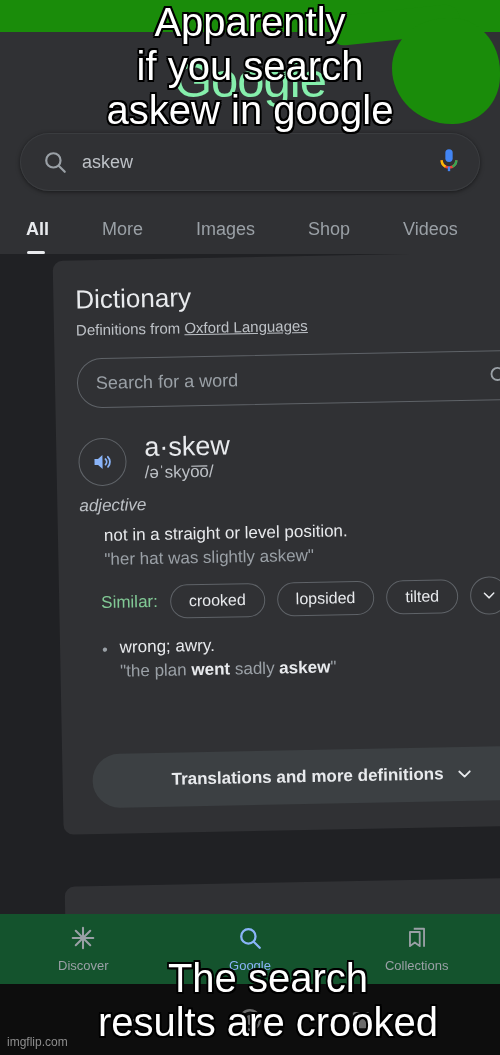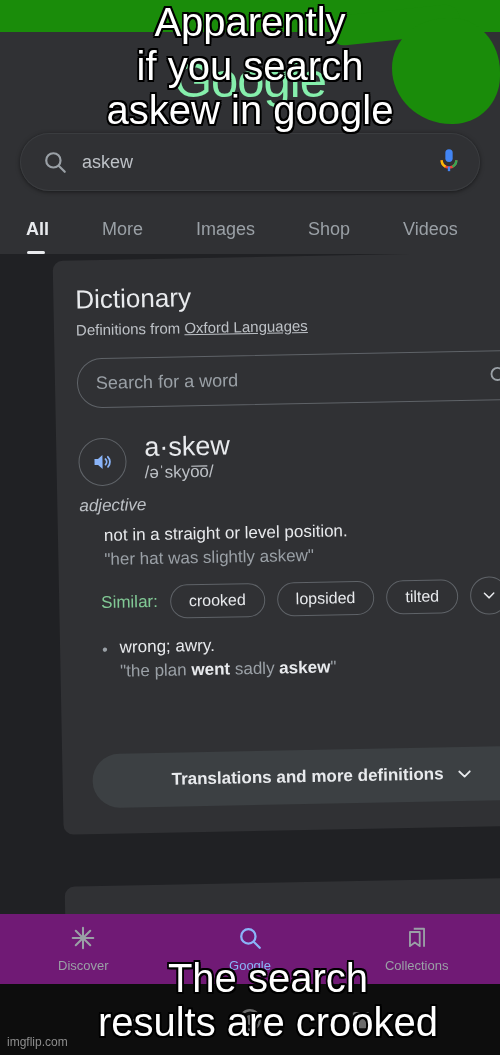--- a/index.html
+++ b/index.html
@@ -68,21 +68,21 @@
   .bullet-text{color:#e8eaed;font-size:17px;}
   .bullet-ex{color:#9aa0a6;font-size:17px;margin:4px 0 0 0;}
   .bullet-ex b{color:#e8eaed;}
   .feedback{text-align:right;margin:34px 20px 0 0;color:#9aa0a6;font-size:14px;font-style:italic;}
   .translations{margin:22px auto 0 auto;width:460px;height:54px;background:#3c4043;border-radius:27px;
     display:flex;align-items:center;justify-content:center;gap:12px;}
   .translations span{color:#e8eaed;font-size:17px;font-weight:700;}
   .card2{position:absolute;left:60px;top:660px;width:520px;height:80px;background:#303134;border-radius:10px;}
 
   
-  .bottomnav{position:absolute;left:0;top:914px;width:500px;height:70px;background:#701a75;
+  .bottomnav{position:absolute;left:0;top:914px;width:500px;height:70px;background:#14532d;
     display:flex;z-index:4;}
   .navitem{flex:1;display:flex;flex-direction:column;align-items:center;justify-content:center;gap:7px;}
   .navitem span{color:#9aa0a6;font-size:13px;}
   .navitem.active span{color:#8ab4f8;}
 
   
   .sysbar{position:absolute;left:0;top:984px;width:500px;height:71px;background:#0d0d0d;z-index:4;}
   .sysbtn{position:absolute;top:23px;width:26px;height:26px;}
   .sys-back{left:126px;}
   .sys-home{left:237px;}

